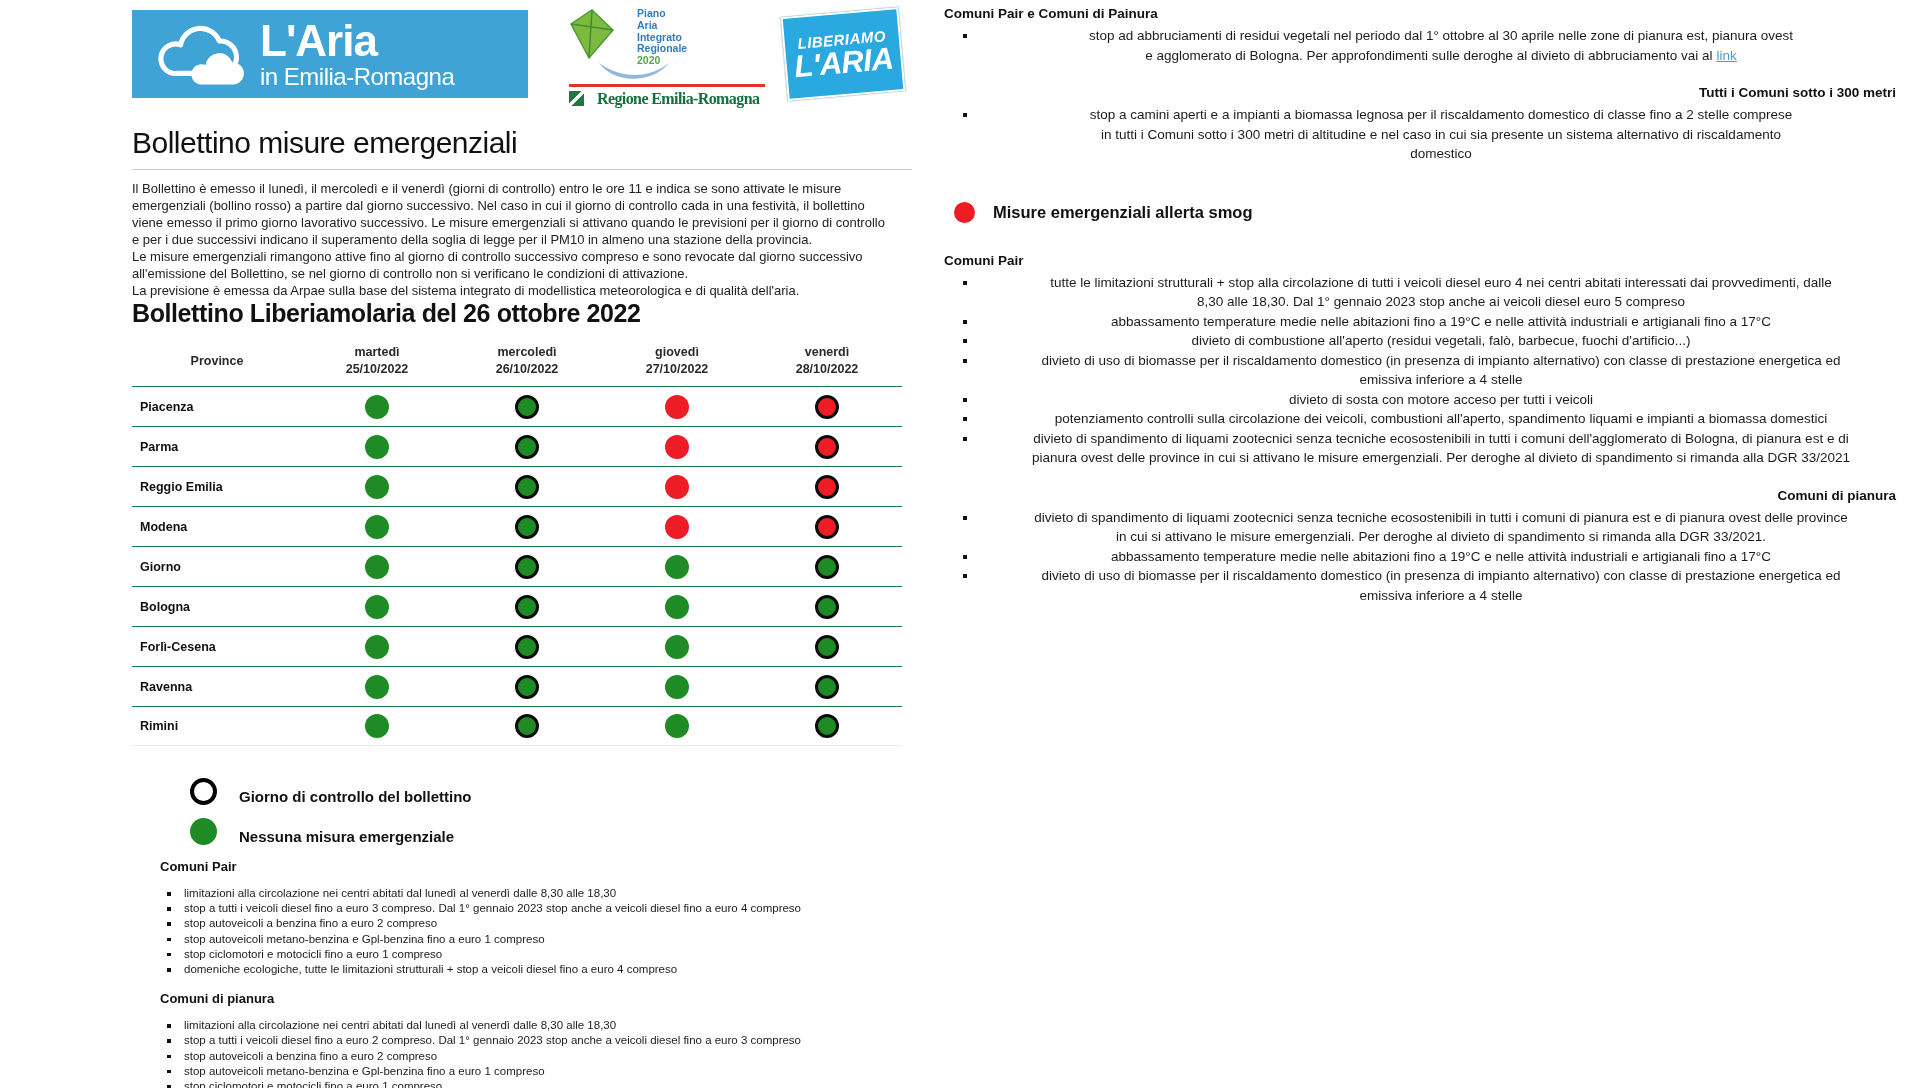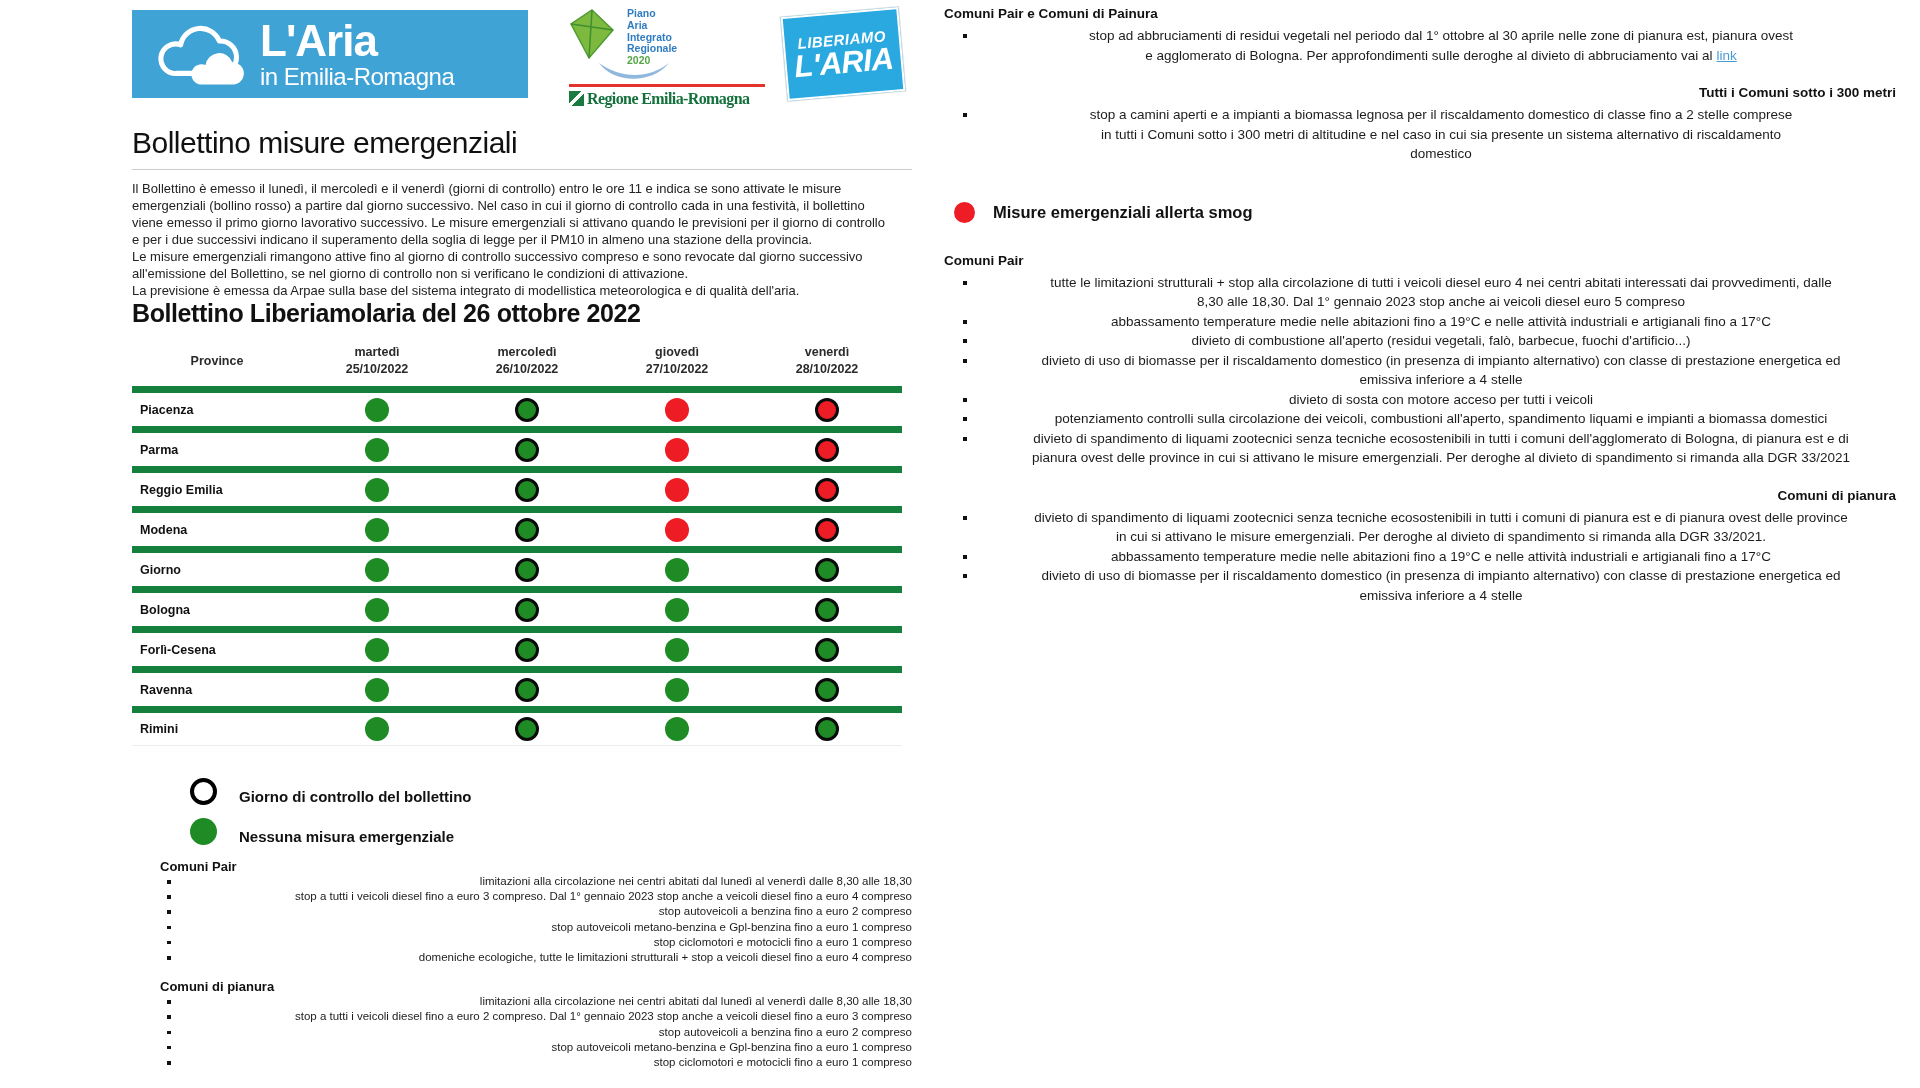--- a/index.html
+++ b/index.html
@@ -9,26 +9,26 @@
   .rightcol { position:absolute; left:944px; top:6px;  width:952px; }
 
   
   .logos { position:relative; height:104px; }
   .aria-logo { position:absolute; left:0; top:2px; width:396px; height:88px;
                background:#3fa3d6; display:flex; align-items:center; padding-left:14px; }
   .aria-text { margin-left:6px; color:#fff; line-height:1; }
   .aria-title { font-size:44px; font-weight:700; letter-spacing:-1px; }
   .aria-sub   { font-size:24px; font-weight:400; margin-top:2px; letter-spacing:-0.5px; }
   .pair-block { position:absolute; left:437px; top:0; width:200px; }
-  .pair-top { display:flex; gap:12px; }
+  .pair-top { display:flex; gap:22px; }
   .pair-lines { font-size:10.5px; font-weight:700; line-height:1.12; letter-spacing:0; }
   .pl.blue { color:#2f7cc0; } .pl.green { color:#55a546; }
   .swoosh { display:block; margin:-6px 0 0 30px; }
   .regione { border-top:3px solid #e2342c; margin-top:3px; padding-top:3px;
-             display:flex; align-items:center; gap:3px; width:196px; }
+             display:flex; align-items:center; gap:13px; width:196px; }
   .regione-icon { width:15px; height:15px; flex:0 0 15px;
         background:linear-gradient(135deg,#1a7a40 42%,#fff 42%,#fff 58%,#1a7a40 58%); }
   .regione-text { font-family:"Liberation Serif","DejaVu Serif",serif; font-weight:700;
                   font-size:16px; color:#14713c; letter-spacing:-0.6px; white-space:nowrap; }
   .liberiamo { position:absolute; left:652px; top:4px; width:118px; height:84px;
                background:#29a9e0; transform:rotate(-5deg); color:#fff; text-align:center;
                display:flex; flex-direction:column; justify-content:center;
                font-style:italic; border:2px solid #fff; box-shadow:0 0 0 1px #dcdcdc; }
   .lib1 { font-size:15px; font-weight:800; letter-spacing:0.5px; }
   .lib2 { font-size:31px; font-weight:800; letter-spacing:-0.5px; line-height:0.95; }
@@ -36,40 +36,40 @@
   
   h1 { font-size:30px; font-weight:400; color:#111; letter-spacing:-0.5px; margin-top:14px; }
   .title-divider { border:none; border-top:1px solid #ccc; margin:9px 0 10px; }
   .intro { font-size:13px; line-height:17px; color:#222; white-space:pre-line; }
   h2 { font-size:25px; font-weight:700; color:#111; letter-spacing:-0.4px; }
 
   .btable { margin-top:12px; width:770px; }
   .thead, .trow { display:grid; grid-template-columns:170px repeat(4,150px); align-items:center; }
   .thead { padding:4px 0 8px; }
   .ch { text-align:center; font-size:12.5px; font-weight:600; color:#2b2b2b; line-height:17px; }
-  .trow { height:40px; border-top:7px solid #15803d; }
+  .trow { height:40px; border-top:1px solid #15803d; }
   .trow:last-child { border-bottom:1px solid #ececec; }
   .pname { font-size:12.5px; font-weight:700; color:#111; padding-left:8px; }
   .dotcell { display:flex; justify-content:center; }
   .dot { width:24px; height:24px; border-radius:50%; }
   .dot.green { background:#1f8b24; }
   .dot.red   { background:#ee1c25; }
   .dot.control { border:3px solid #0b0b0b; }
 
   .legend { margin:32px 0 0 58px; }
   .lrow { display:flex; align-items:flex-end; gap:22px; margin-bottom:13px; }
   .lcircle { width:27px; height:27px; border-radius:50%; flex:0 0 27px; }
   .control-c { background:#fff; border:4px solid #000; }
   .green-c   { background:#1f8b24; }
   .llabel { font-size:15px; font-weight:700; color:#111; }
 
   .small-lists { margin:10px 0 0 28px; }
   .small-lists h3 { font-size:13px; font-weight:700; color:#111; margin-top:14px; }
   ul { list-style:none; }
-  ul.small { margin-top:0;text-align:right; }
+  ul.small { margin-top:12px; }
   ul.small li { position:relative; padding-left:24px; font-size:11.5px; line-height:15.2px;
                 color:#1c1c1c; white-space:pre-line; }
   ul.small li::before { content:""; position:absolute; left:7px; top:6px;
                         width:3.5px; height:3.5px; background:#111; }
 
   
   .rh { font-size:13.5px; font-weight:700; color:#111; }
   .mt18 { margin-top:20px;text-align:right; }
   ul.big { margin-top:5px; }
   ul.big li { position:relative; padding-left:42px; font-size:13.5px; line-height:19.5px;

